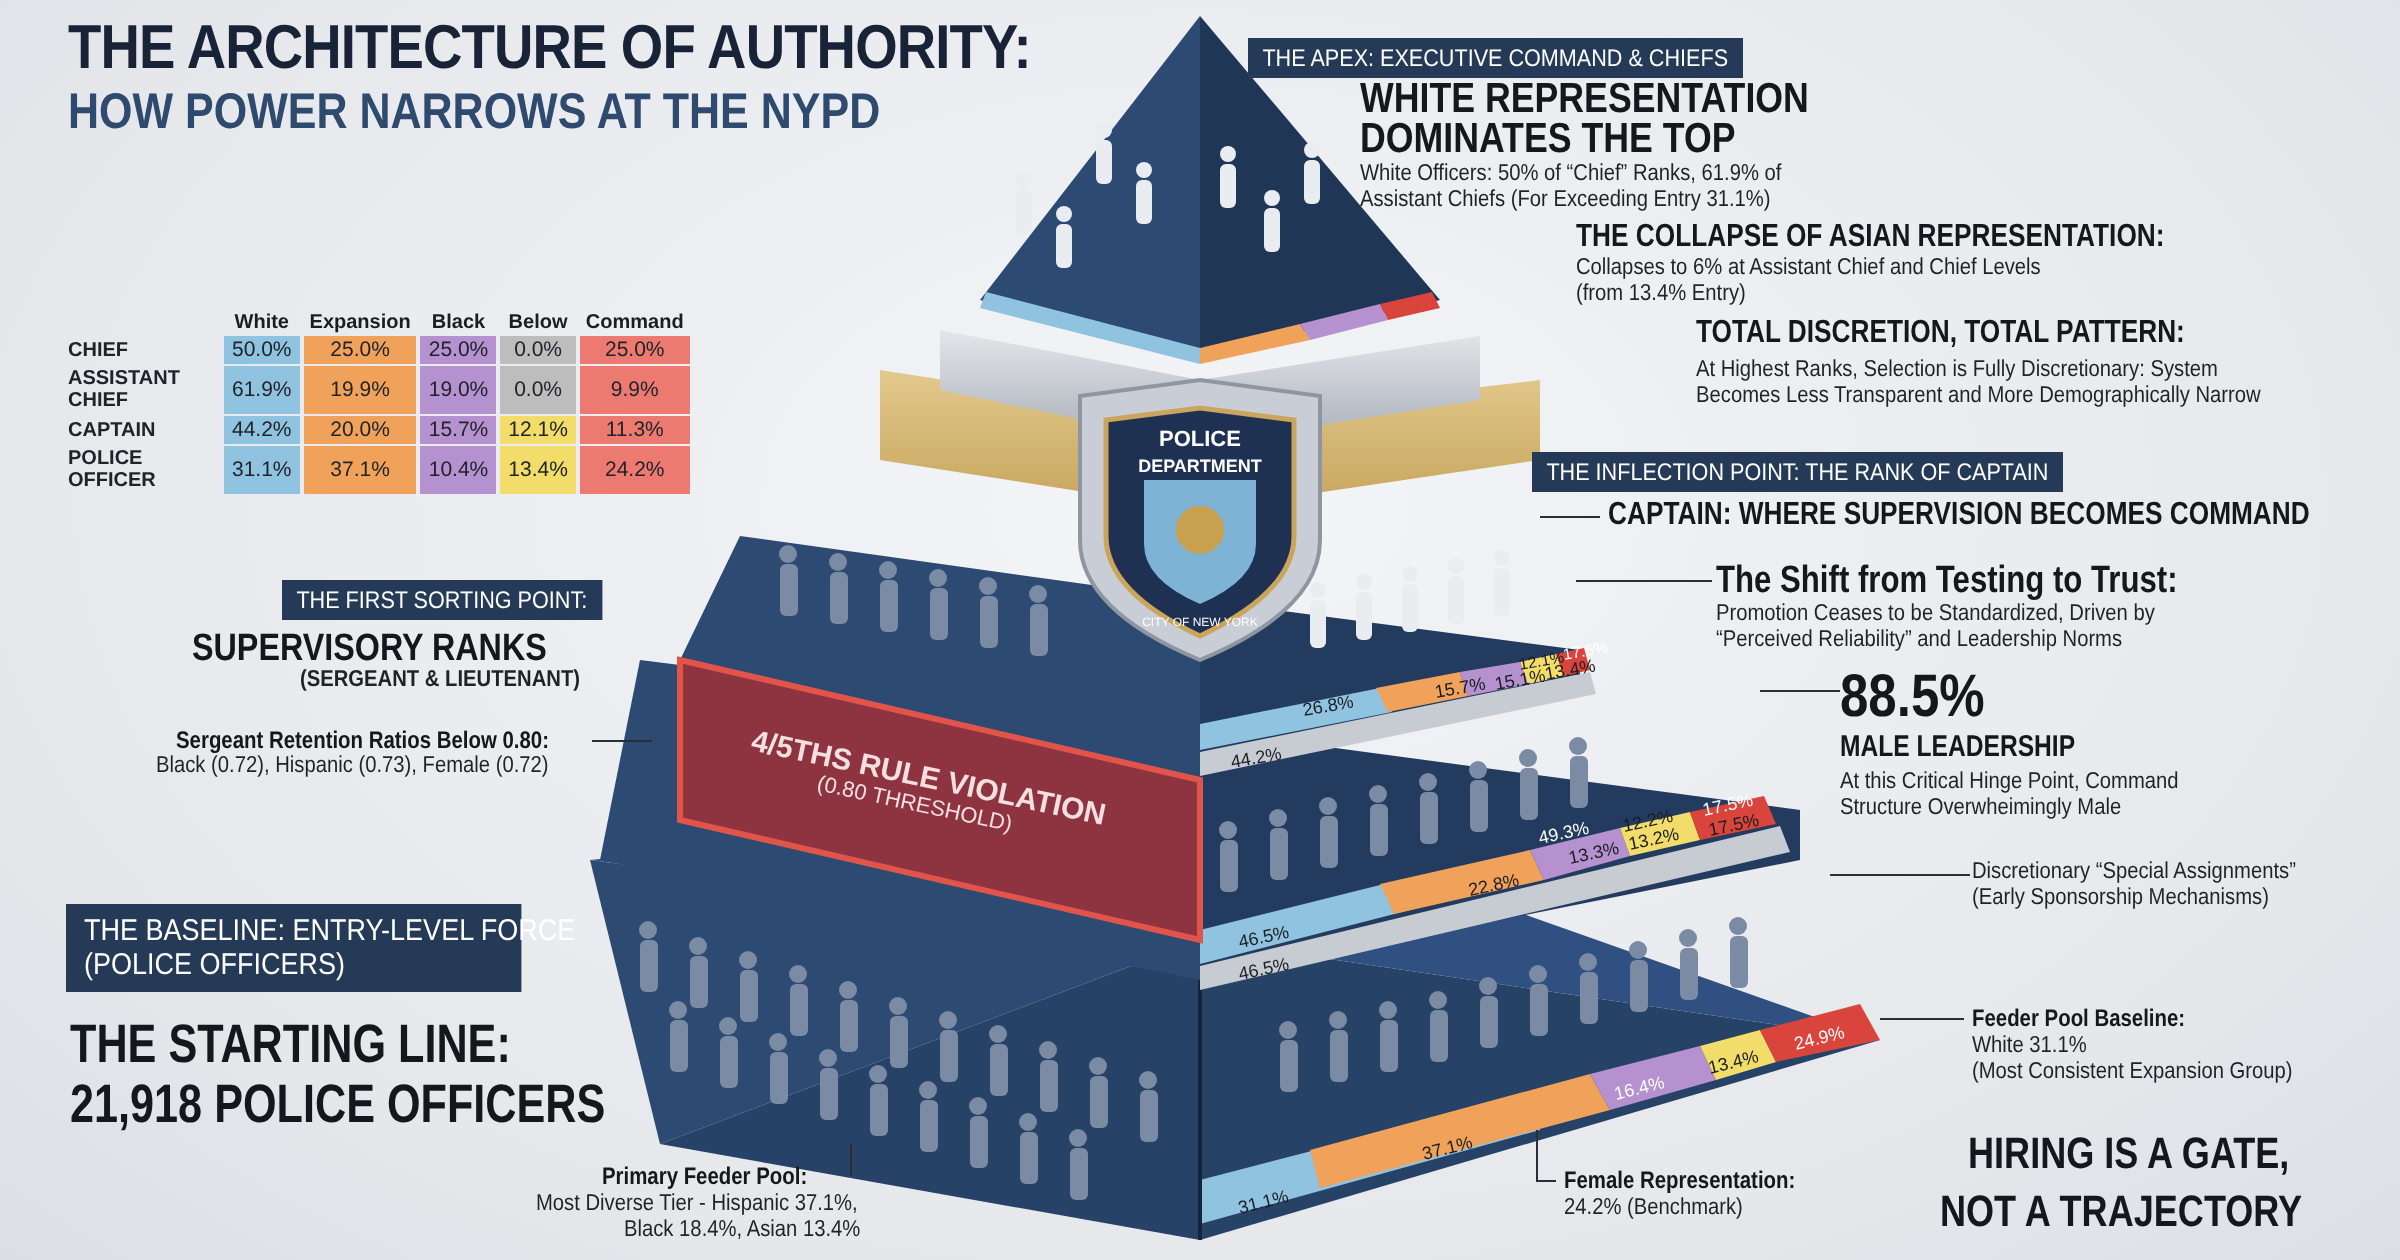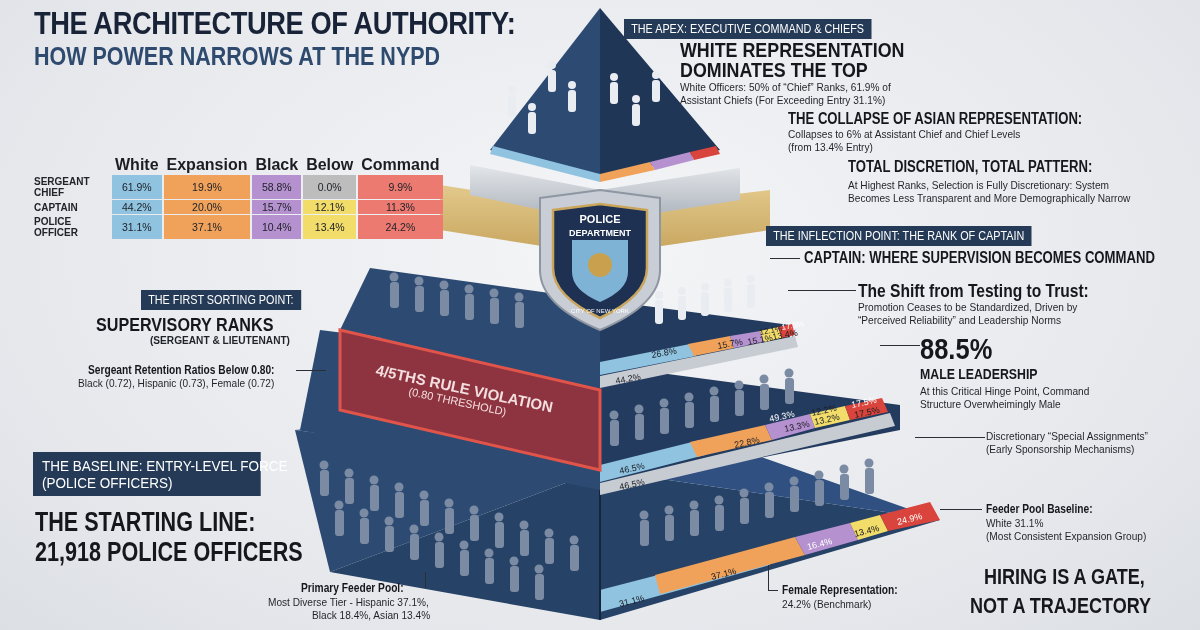--- a/index.html
+++ b/index.html
@@ -15,21 +15,21 @@
   .title-sub { left: 34px; top: 42px; font-size: 25px; font-weight: 800; color: #2e4a6e; transform: scaleX(0.86); transform-origin: left top; white-space: nowrap; }
 
   .band { background: #253a57; color: #ffffff; font-size: 12px; padding: 3px 8px; white-space: nowrap; transform: scaleX(0.9); transform-origin: left top; }
   .band-lg { font-size: 15px; line-height: 17px; padding: 5px 10px; }
 
   .h-big { font-weight: 900; color: #15171c; white-space: nowrap; transform-origin: left top; }
   .p-sm { font-size: 11.5px; line-height: 13px; color: #1f2227; white-space: nowrap; transform: scaleX(0.88); transform-origin: left top; }
 
   
   table.rep { position: absolute; left: 30px; top: 155px; border-collapse: separate; border-spacing: 2px 1px; font-size: 10.5px; }
-  table.rep th { font-weight: 700; text-align: center; padding: 0 3px; color: #1b1d22; font-size: 16px; }
+  table.rep th { font-weight: 700; text-align: center; padding: 0 3px; color: #1b1d22; font-size: 10px; }
   table.rep td { padding: 1px 4px; text-align: center; color: #20232a; }
   table.rep td.rank { text-align: left; font-weight: 800; font-size: 10px; background: transparent; padding-left: 2px; line-height: 11px; width: 78px; }
   td.c-white { background: #8fc3e0; }
   td.c-hisp { background: #f0a25a; }
   td.c-black { background: #b591cf; }
   td.c-asian { background: #f2dc6a; }
   td.c-asian0 { background: #bdbdbd; }
   td.c-fem { background: #ec7a70; }
   table.rep tr { border-bottom: 1px solid #c9cdd3; }
 
@@ -293,24 +293,32 @@
       <th></th>
       <th>White</th>
       <th>Expansion</th>
       <th>Black</th>
       <th>Below</th>
       <th>Command</th>
     </tr>
   </thead>
   <tbody>
     <tr>
-      <td class="rank">SERGEANT CHIEF</td>
+      <td class="rank">CHIEF</td>
+      <td class="c-white">50.0%</td>
+      <td class="c-hisp">25.0%</td>
+      <td class="c-black">25.0%</td>
+      <td class="c-asian0">0.0%</td>
+      <td class="c-fem">25.0%</td>
+    </tr>
+    <tr>
+      <td class="rank">ASSISTANT CHIEF</td>
       <td class="c-white">61.9%</td>
       <td class="c-hisp">19.9%</td>
-      <td class="c-black">58.8%</td>
+      <td class="c-black">19.0%</td>
       <td class="c-asian0">0.0%</td>
       <td class="c-fem">9.9%</td>
     </tr>
     <tr>
       <td class="rank">CAPTAIN</td>
       <td class="c-white">44.2%</td>
       <td class="c-hisp">20.0%</td>
       <td class="c-black">15.7%</td>
       <td class="c-asian">12.1%</td>
       <td class="c-fem">11.3%</td>

